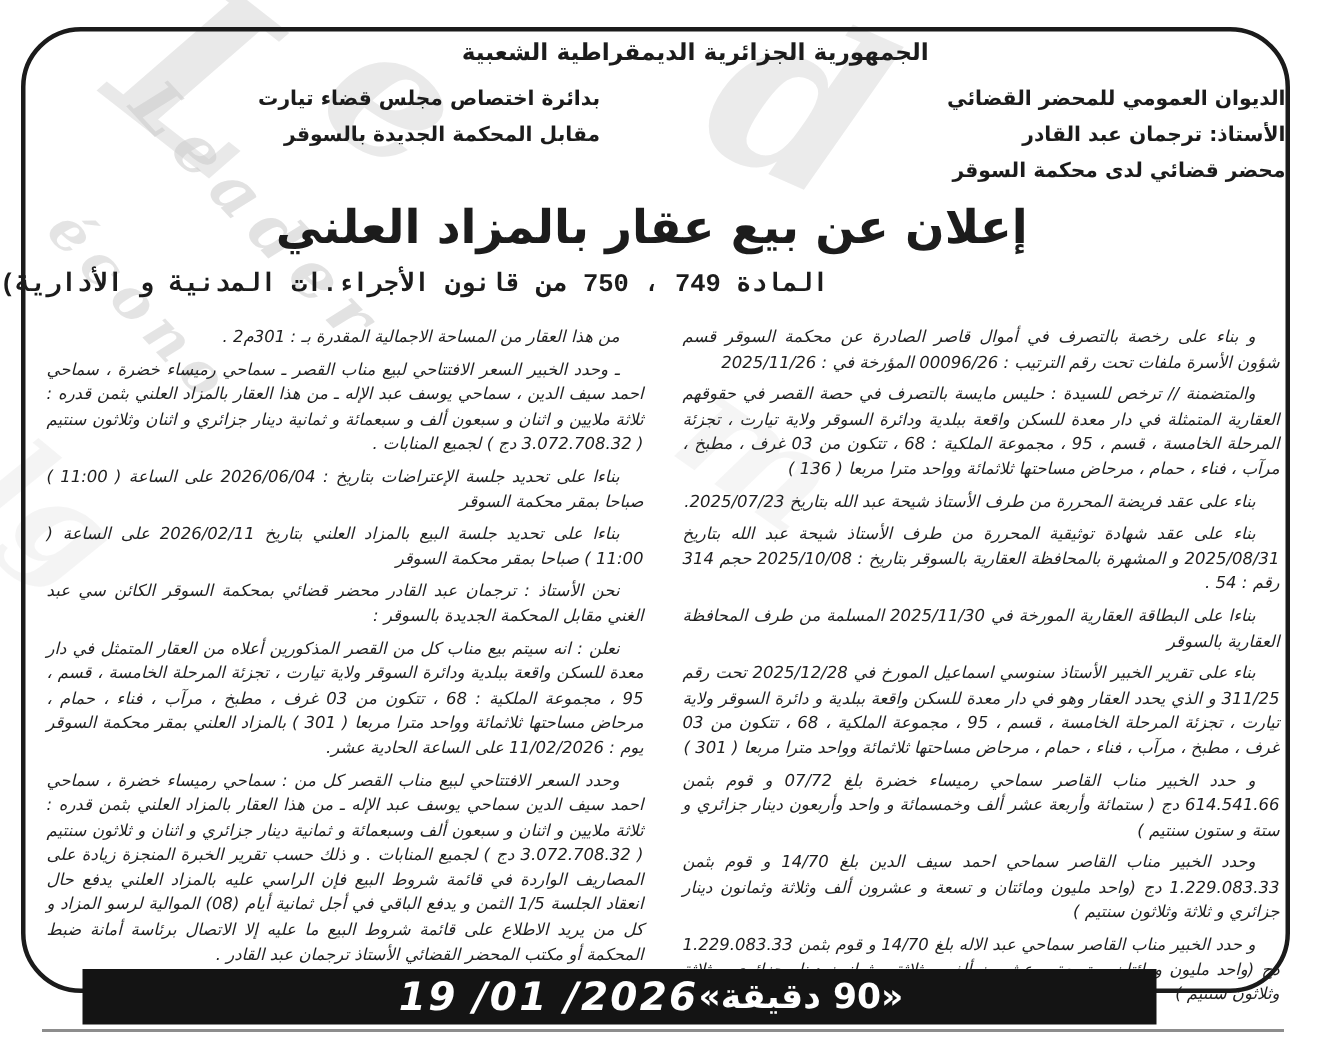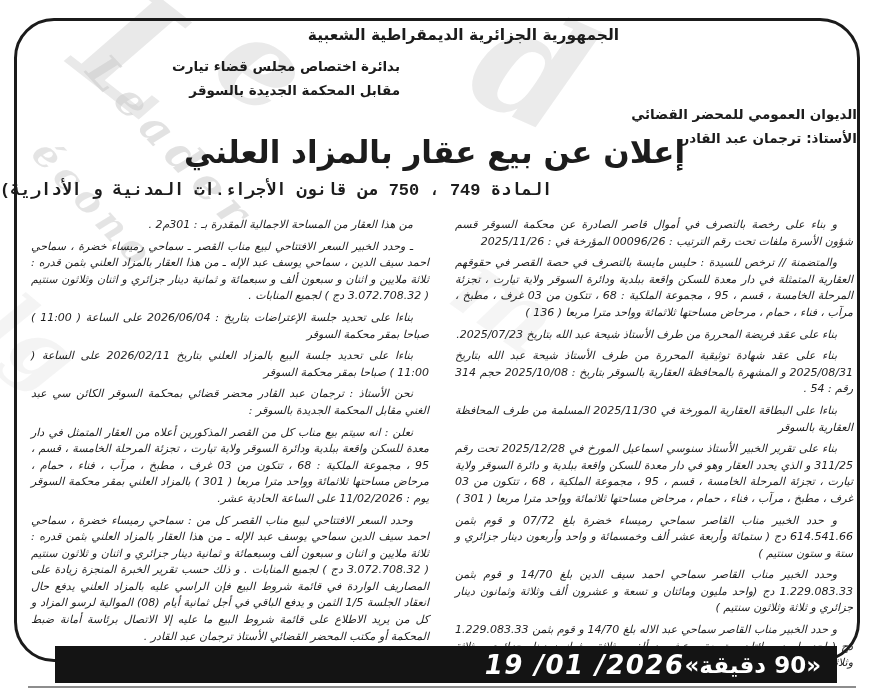--- a/index.html
+++ b/index.html
@@ -21,39 +21,39 @@
   .wm-low{left:-14px;top:292px;font-size:84px;transform:rotate(40deg);opacity:.20;}
   
   .frame{position:absolute;left:14px;top:18px;width:840px;height:638px;z-index:1;
          border:3.5px solid #1b1b1b;border-radius:40px;background:transparent;}
   .content{position:absolute;inset:0;z-index:2;}
   
   .country{position:absolute;top:26px;left:0;right:0;text-align:center;
            font-size:15.5px;font-weight:800;direction:rtl;margin-left:44px;}
   .hblock{position:absolute;top:54px;text-align:right;font-weight:800;
           font-size:13.5px;line-height:24px;direction:rtl;}
-  .office{right:26px;width:240px;margin-top:48px;}
+  .office{right:26px;width:240px;}
   .juris{left:120px;width:280px;}
   
   .title{position:absolute;top:134px;left:0;right:14px;text-align:center;
          font-size:31px;font-weight:800;direction:rtl;letter-spacing:0;}
   .subtitle{position:absolute;top:179px;left:0;right:0;text-align:left;
             font-size:17px;font-weight:800;direction:rtl;font-family:Liberation Mono, monospace;}
   
   .columns{position:absolute;top:212px;left:26px;width:832px;height:436px;
            display:flex;gap:16px;direction:rtl;}
   .col{flex:1;text-align:justify;font-size:11px;line-height:16.6px;color:#1f1f1f;
        direction:rtl;}
   .col p{margin:5px;text-indent:16px;font-style:italic;}
   .signature{margin-top:10px;font-weight:800;font-size:21px;text-indent:0;
              text-align:right;direction:rtl;}
   
-  .footer-bar{position:absolute;left:55px;top:646px;width:782px;height:37px;z-index:3;
+  .footer-bar{position:absolute;left:55px;top:646px;width:716px;height:37px;z-index:3;
               background:#141414;display:flex;align-items:center;
-              justify-content:flex-end;box-sizing:border-box;
+              justify-content:center;box-sizing:border-box;
               padding:0 16px 0 58px;}
   .footer-date{color:#fff;font-weight:800;font-size:26px;letter-spacing:1.5px;
                direction:ltr;font-style:italic;}
   .footer-brand{color:#fff;font-weight:800;font-size:23px;direction:rtl;}
   .bottom-line{position:absolute;left:28px;top:686px;width:828px;height:2px;
                background:#8d8d8d;z-index:1;}
 </style>
 </head>
 <body>
 
@@ -69,20 +69,21 @@
 
 <div class="frame"></div>
 
 <div class="content">
 
   <div class="country">الجمهورية الجزائرية الديمقراطية الشعبية</div>
 
   <div class="hblock office">
     <div>الديوان العمومي للمحضر القضائي</div>
     <div>الأستاذ: ترجمان عبد القادر</div>
+    <div>محضر قضائي لدى محكمة السوقر</div>
   </div>
 
   <div class="hblock juris">
     <div>بدائرة اختصاص مجلس قضاء تيارت</div>
     <div>مقابل المحكمة الجديدة بالسوقر</div>
   </div>
 
   <div class="title">إعلان عن بيع عقار بالمزاد العلني</div>
   <div class="subtitle">المادة 749 ، 750 من قانون الأجراء.ات المدنية و الأدارية)</div>
 

